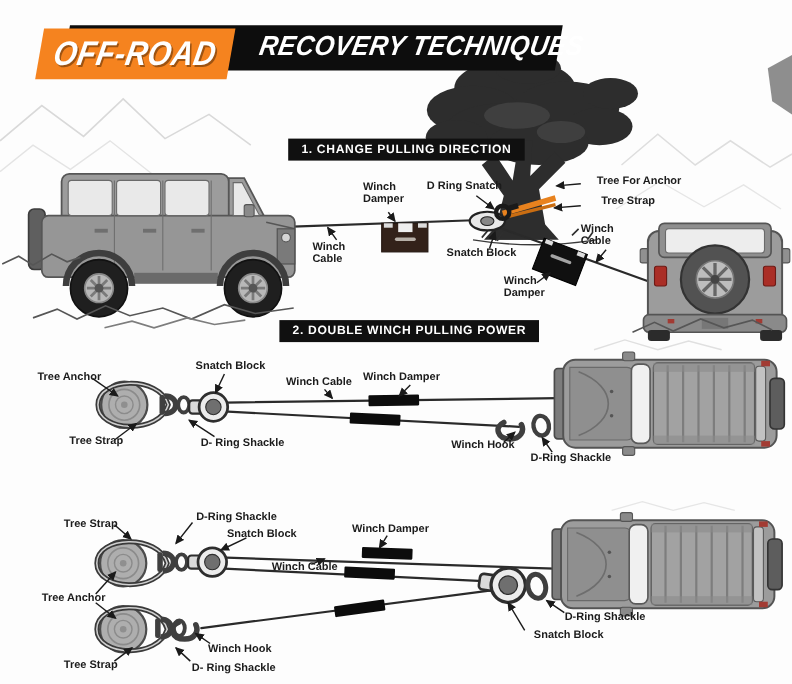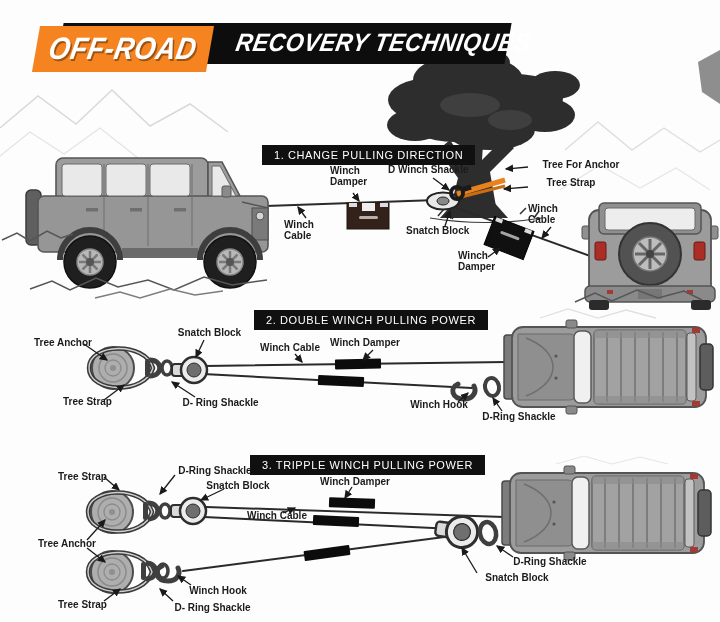--- a/index.html
+++ b/index.html
@@ -16,22 +16,22 @@
     transform:scaleX(.92);transform-origin:left center;white-space:nowrap;}
   .hdr-orange{position:absolute;left:36px;top:26px;width:174px;height:46px;
     background:#f5831f;transform:skewX(-10deg);z-index:3;
     display:flex;align-items:center;justify-content:center;}
   .hdr-orange span{color:#fff;font-style:italic;font-weight:bold;font-size:31px;
     letter-spacing:.5px;transform:scaleX(.88);white-space:nowrap;
     text-shadow:2px 2px 0 rgba(50,25,0,.45);}
 
   
   .sec-title{position:absolute;background:#101010;color:#fff;z-index:4;
-    font-weight:normal;font-size:11px;letter-spacing:.6px;padding:4px 12px;
-    white-space:nowrap;margin-top:19px;}
+    font-weight:bold;font-size:11px;letter-spacing:.6px;padding:4px 12px;
+    white-space:nowrap;}
 
   
   .lbl{position:absolute;z-index:5;font-weight:bold;font-size:10px;color:#1b1b1b;
     line-height:1.12;white-space:pre-line;text-align:left;}
   .lbl.la{text-align:center;}
 </style>
 </head>
 <body>
 
 <div class="stage">
@@ -295,25 +295,24 @@
 
   <div class="hdr-black">
     <span>RECOVERY TECHNIQUES</span>
   </div>
   <div class="hdr-orange">
     <span>OFF-ROAD</span>
   </div>
 
   <div class="sec-title" style="left:262px;top:126px">1. CHANGE PULLING DIRECTION</div>
   <div class="sec-title" style="left:254px;top:291px">2. DOUBLE WINCH PULLING POWER</div>
-  <div class="sec-title" style="left:250px;top:436px">3. TRIPPLE WINCH PULLING POWER</div>
 
   <div class="lbl" style="left:330px;top:165px;width:58px">Winch
 Damper</div>
-  <div class="lbl" style="left:388px;top:164px;width:92px">D Winch Shackle</div>
+  <div class="lbl" style="left:388px;top:164px;width:92px">D Ring Snatch</div>
   <div class="lbl" style="left:284px;top:219px;width:56px">Winch
 Cable</div>
   <div class="lbl" style="left:406px;top:225px;width:85px">Snatch Block</div>
   <div class="lbl la" style="left:531px;top:159px;width:100px">Tree For Anchor</div>
   <div class="lbl la" style="left:531px;top:177px;width:80px">Tree Strap</div>
   <div class="lbl" style="left:528px;top:203px;width:56px">Winch
 Cable</div>
   <div class="lbl" style="left:458px;top:250px;width:58px">Winch
 Damper</div>
 

